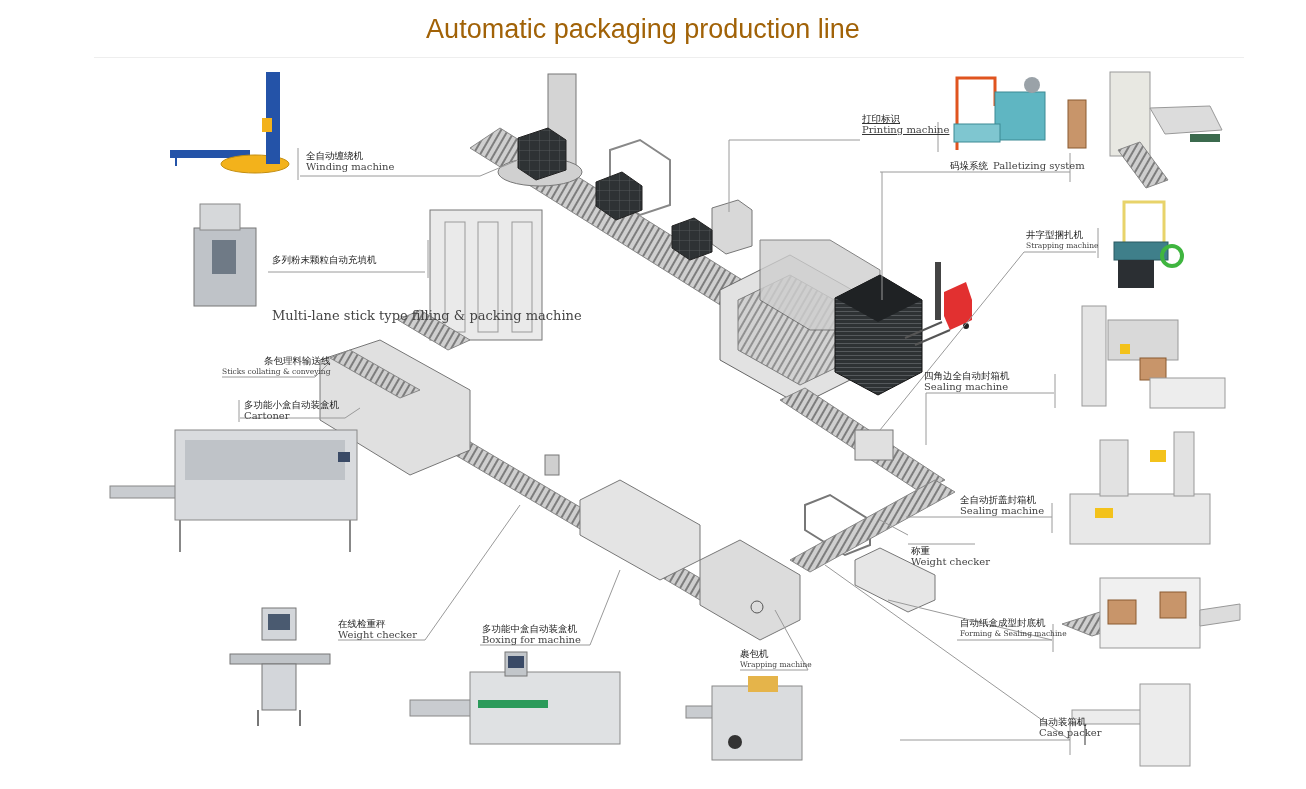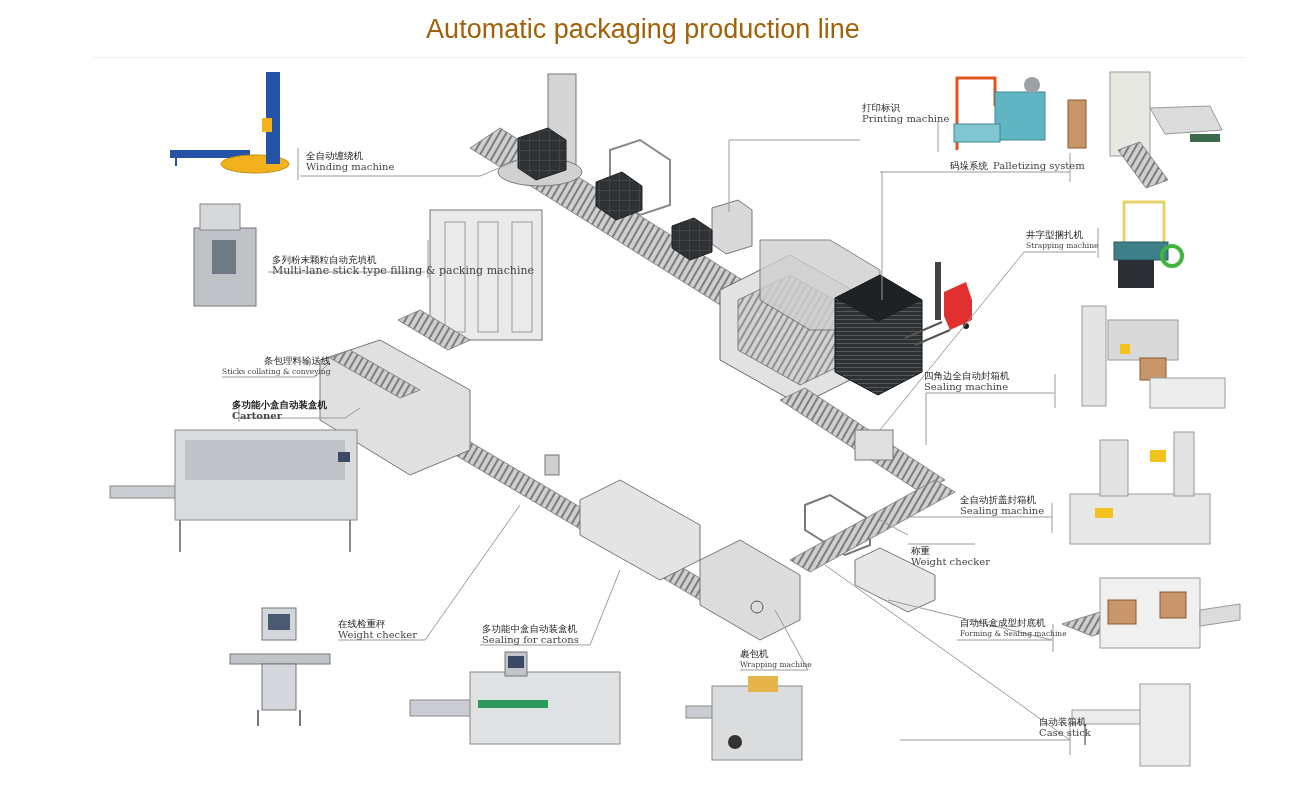--- a/index.html
+++ b/index.html
@@ -209,31 +209,31 @@
     <line x1="1085" y1="724" x2="1085" y2="745" stroke="#999" stroke-width="2"></line>
   </g>
 </svg>
 
 <div class="lbl" style="left:306px;top:150px;">
   <div class="zh">全自动缠绕机</div>
   <div class="en">Winding machine</div>
 </div>
 <div class="lbl" style="left:272px;top:254px;">
   <div class="zh">多列粉末颗粒自动充填机</div>
-  <div class="en" style="font-size:11px;">Multi-lane stick type filling &amp; packing machine</div>
+  <div class="en" style="font-size:13px;margin-top:45px;">Multi-lane stick type filling &amp; packing machine</div>
 </div>
 <div class="lbl" style="left:222px;top:355px;text-align:right;">
   <div class="zh">条包理料输送线</div>
   <div class="en" style="font-size:7.5px;">Sticks collating &amp; conveying</div>
 </div>
-<div class="lbl" style="left:232px;top:399px;font-weight:bold;">
+<div class="lbl" style="left:244px;top:399px;">
   <div class="zh">多功能小盒自动装盒机</div>
   <div class="en">Cartoner</div>
 </div>
-<div class="lbl" style="left:862px;top:102px;">
+<div class="lbl" style="left:862px;top:113px;text-decoration:underline;">
   <div class="zh">打印标识</div>
   <div class="en">Printing machine</div>
 </div>
 <div class="lbl" style="left:950px;top:158px;white-space:nowrap;">
   <span class="zh">码垛系统</span>
   <span class="en">Palletizing system</span>
 </div>
 <div class="lbl" style="left:1026px;top:229px;">
   <div class="zh">井字型捆扎机</div>
   <div class="en" style="font-size:7.5px;">Strapping machine</div>
@@ -249,26 +249,26 @@
 <div class="lbl" style="left:911px;top:521px;margin-top:24px;">
   <div class="zh">称重</div>
   <div class="en">Weight checker</div>
 </div>
 <div class="lbl" style="left:960px;top:617px;">
   <div class="zh">自动纸盒成型封底机</div>
   <div class="en" style="font-size:7.5px;">Forming &amp; Sealing machine</div>
 </div>
 <div class="lbl" style="left:1039px;top:716px;">
   <div class="zh">自动装箱机</div>
-  <div class="en">Case stick</div>
+  <div class="en">Case packer</div>
 </div>
 <div class="lbl" style="left:338px;top:618px;">
   <div class="zh">在线检重秤</div>
   <div class="en">Weight checker</div>
 </div>
 <div class="lbl" style="left:482px;top:623px;">
   <div class="zh">多功能中盒自动装盒机</div>
-  <div class="en">Sealing for cartons</div>
+  <div class="en">Boxing for machine</div>
 </div>
 <div class="lbl" style="left:740px;top:648px;">
   <div class="zh">裹包机</div>
   <div class="en" style="font-size:7.5px;">Wrapping machine</div>
 </div>
 
 </body></html>

